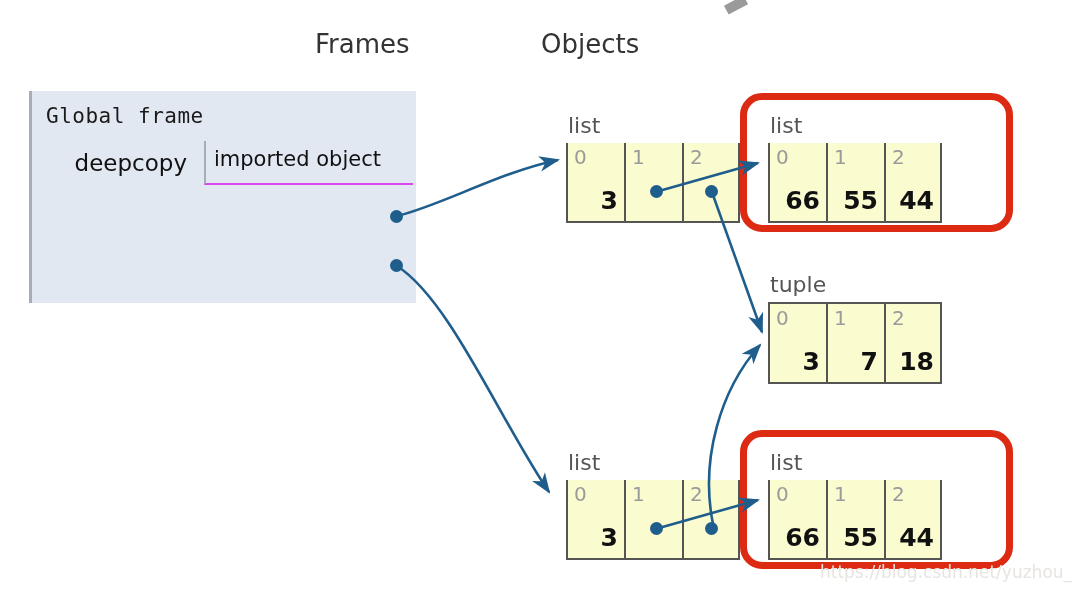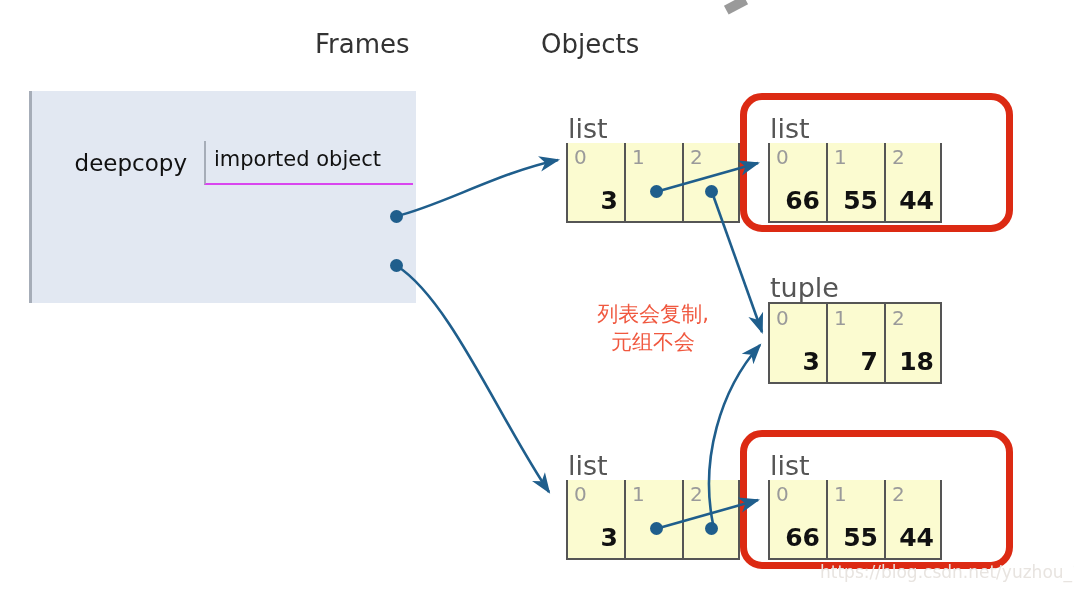--- a/index.html
+++ b/index.html
@@ -102,21 +102,21 @@
 
   
   .obj {
     position: absolute;
   }
   .obj-type {
     position: absolute;
     left: 2px;
     top: -30px;
     font-family: "DejaVu Sans", "Liberation Sans", sans-serif;
-    font-size: 27px;
+    font-size: 22px;
     color: #555555;
     white-space: nowrap;
   }
   .cells {
     display: flex;
     border-bottom: 2px solid #555555;
   }
   .cell {
     position: relative;
     width: 58px;
@@ -213,20 +213,21 @@
 <body>
 
 <div id="stage">
 
   <div id="top-artifact"></div>
 
   <div class="col-heading" id="heading-objects">Objects</div>
   <div class="col-heading" id="heading-frames">Frames</div>
 
   <div id="global-frame">
+    <div id="global-frame-title">Global frame</div>
 
     <div class="var-row" id="var-row-0">
       <div class="var-name">deepcopy</div>
       <div class="var-value-cell">
         <div class="var-value-text">imported object</div>
       </div>
     </div>
 
 
   </div>
@@ -316,24 +317,20 @@
         <div class="cell-index">1</div>
         <div class="cell-value">55</div>
       </div>
       <div class="cell">
         <div class="cell-index">2</div>
         <div class="cell-value">44</div>
       </div>
     </div>
   </div>
 
-  <div id="annotation">
-    <div>列表会复制,</div>
-    <div>元组不会</div>
-  </div>
 
   <div class="dot" style="left:390px; top:210px;"></div>
   <div class="dot" style="left:390px; top:259px;"></div>
   <div class="dot" style="left:650px; top:185px;"></div>
   <div class="dot" style="left:705px; top:185px;"></div>
   <div class="dot" style="left:650px; top:522px;"></div>
   <div class="dot" style="left:705px; top:522px;"></div>
 
   <svg id="arrows" viewBox="0 0 1074 592" xmlns="http://www.w3.org/2000/svg">
     <defs>

